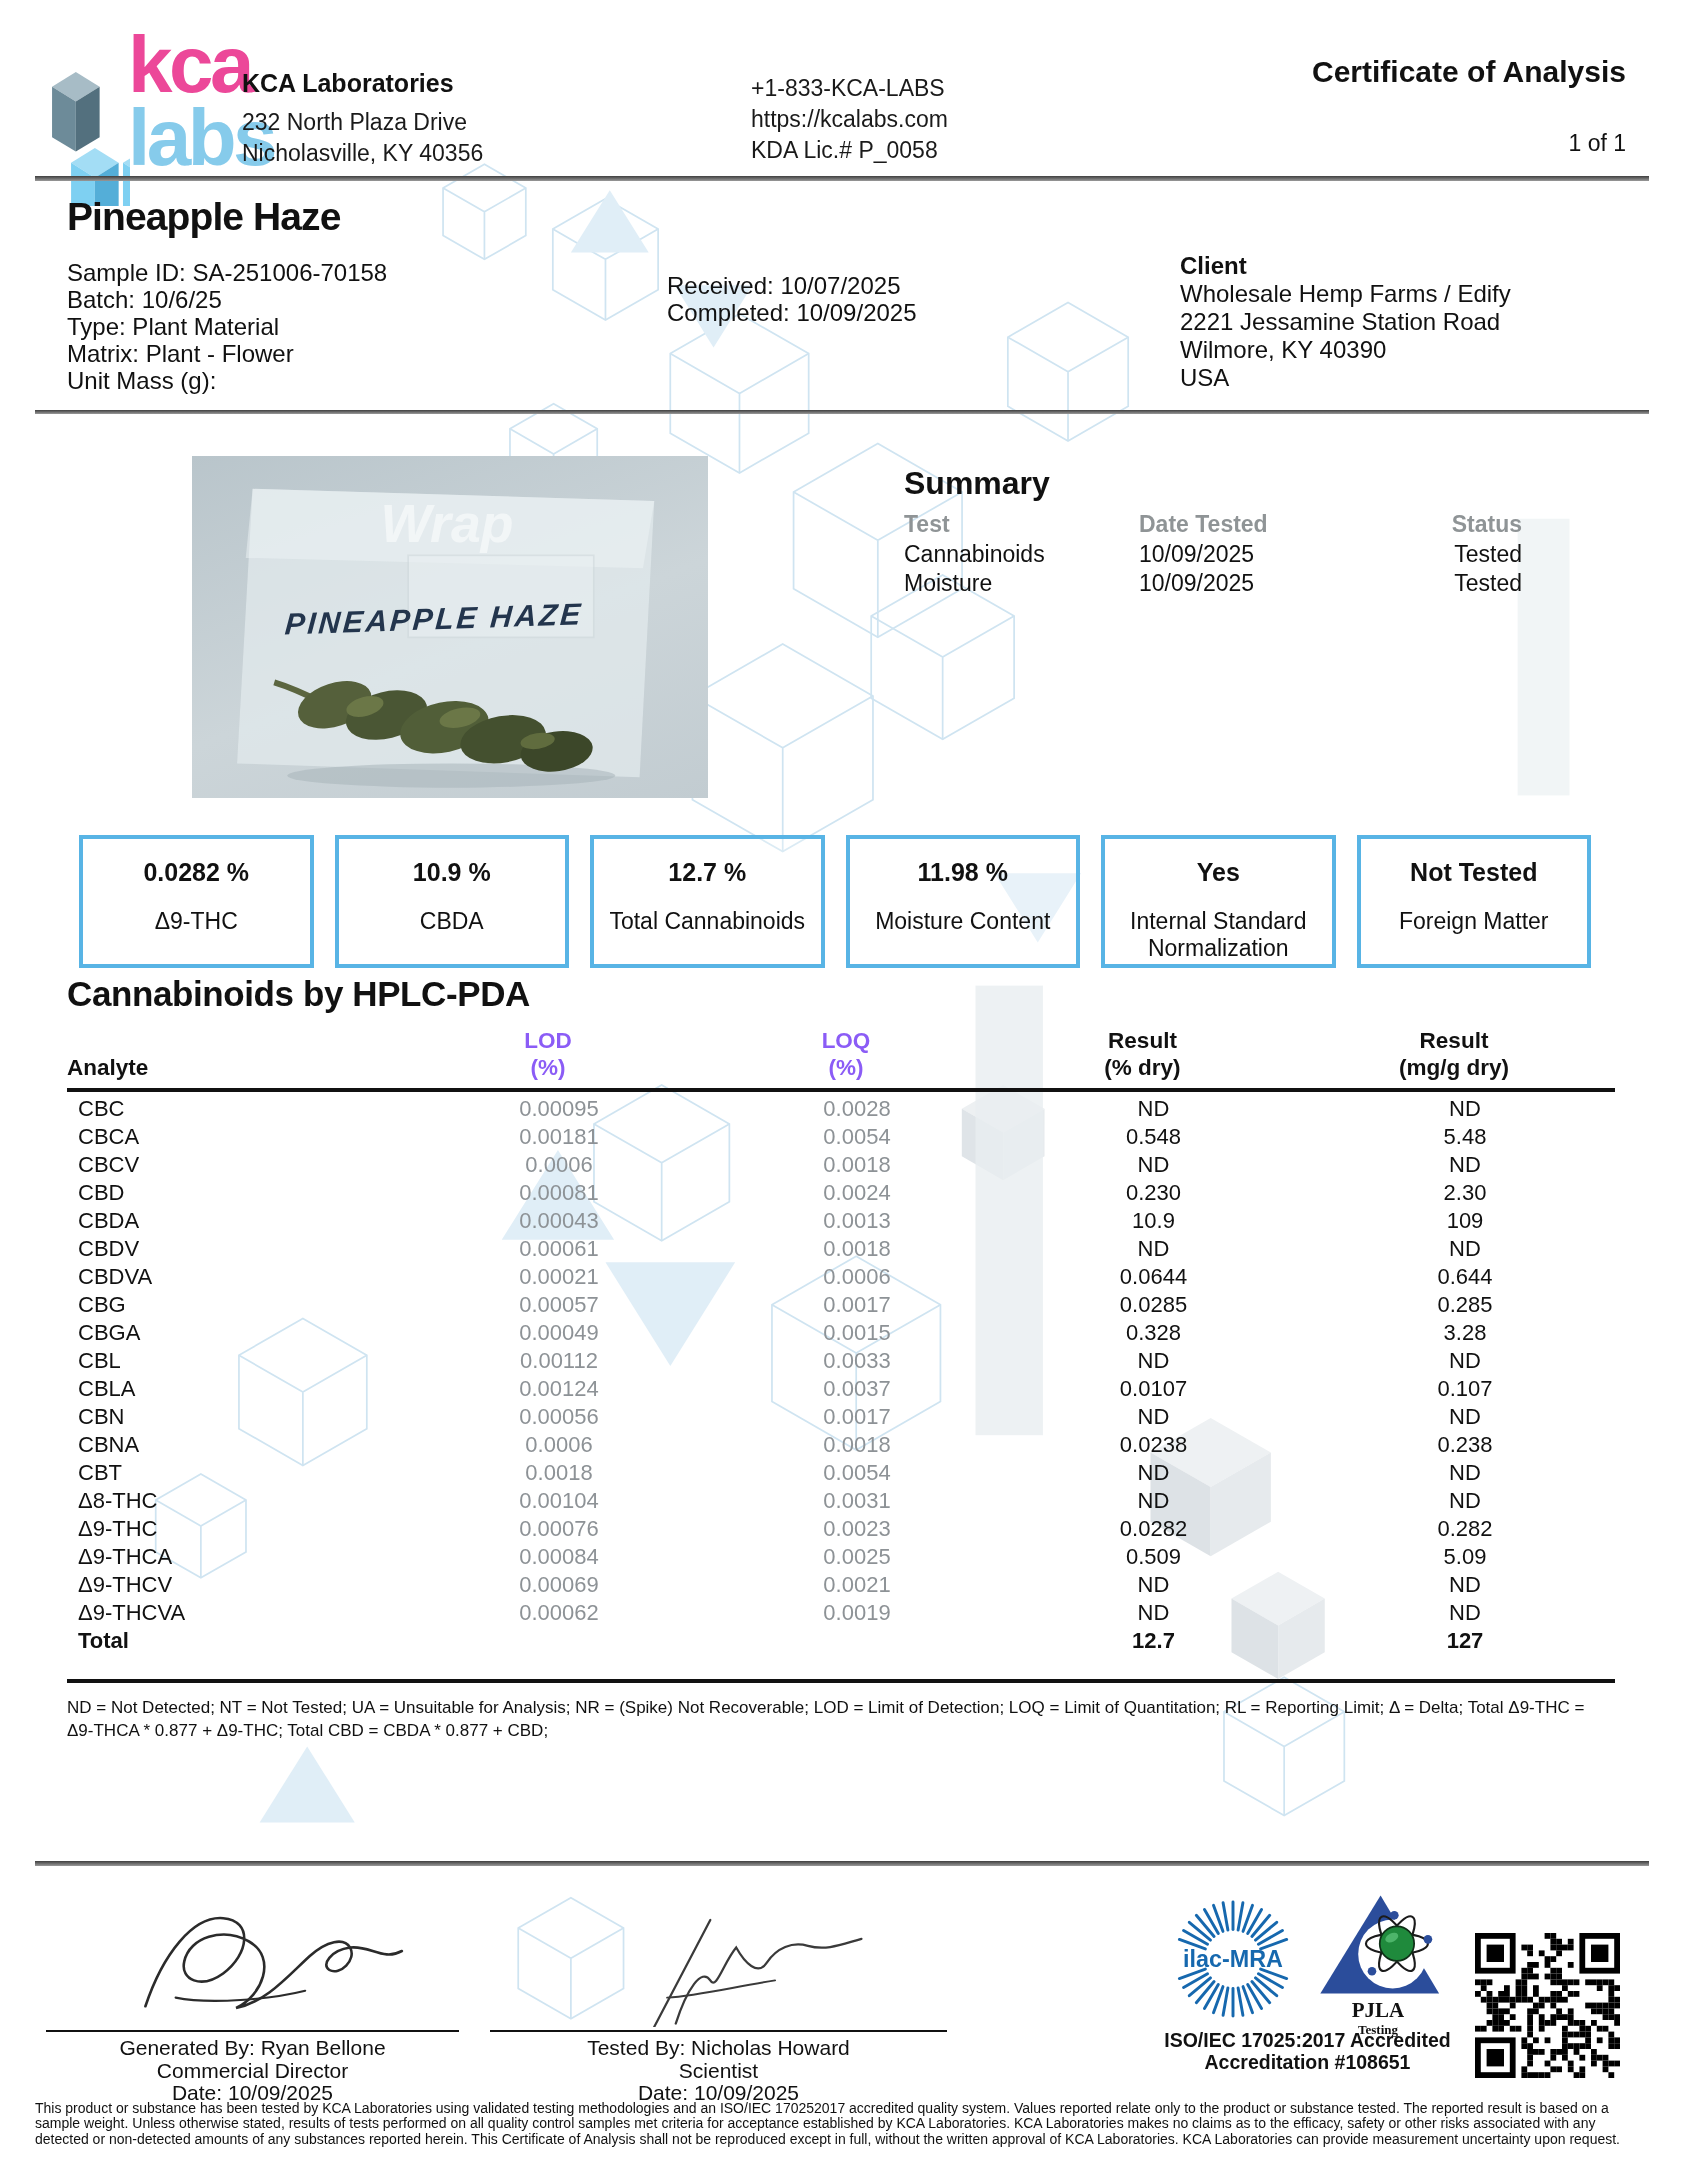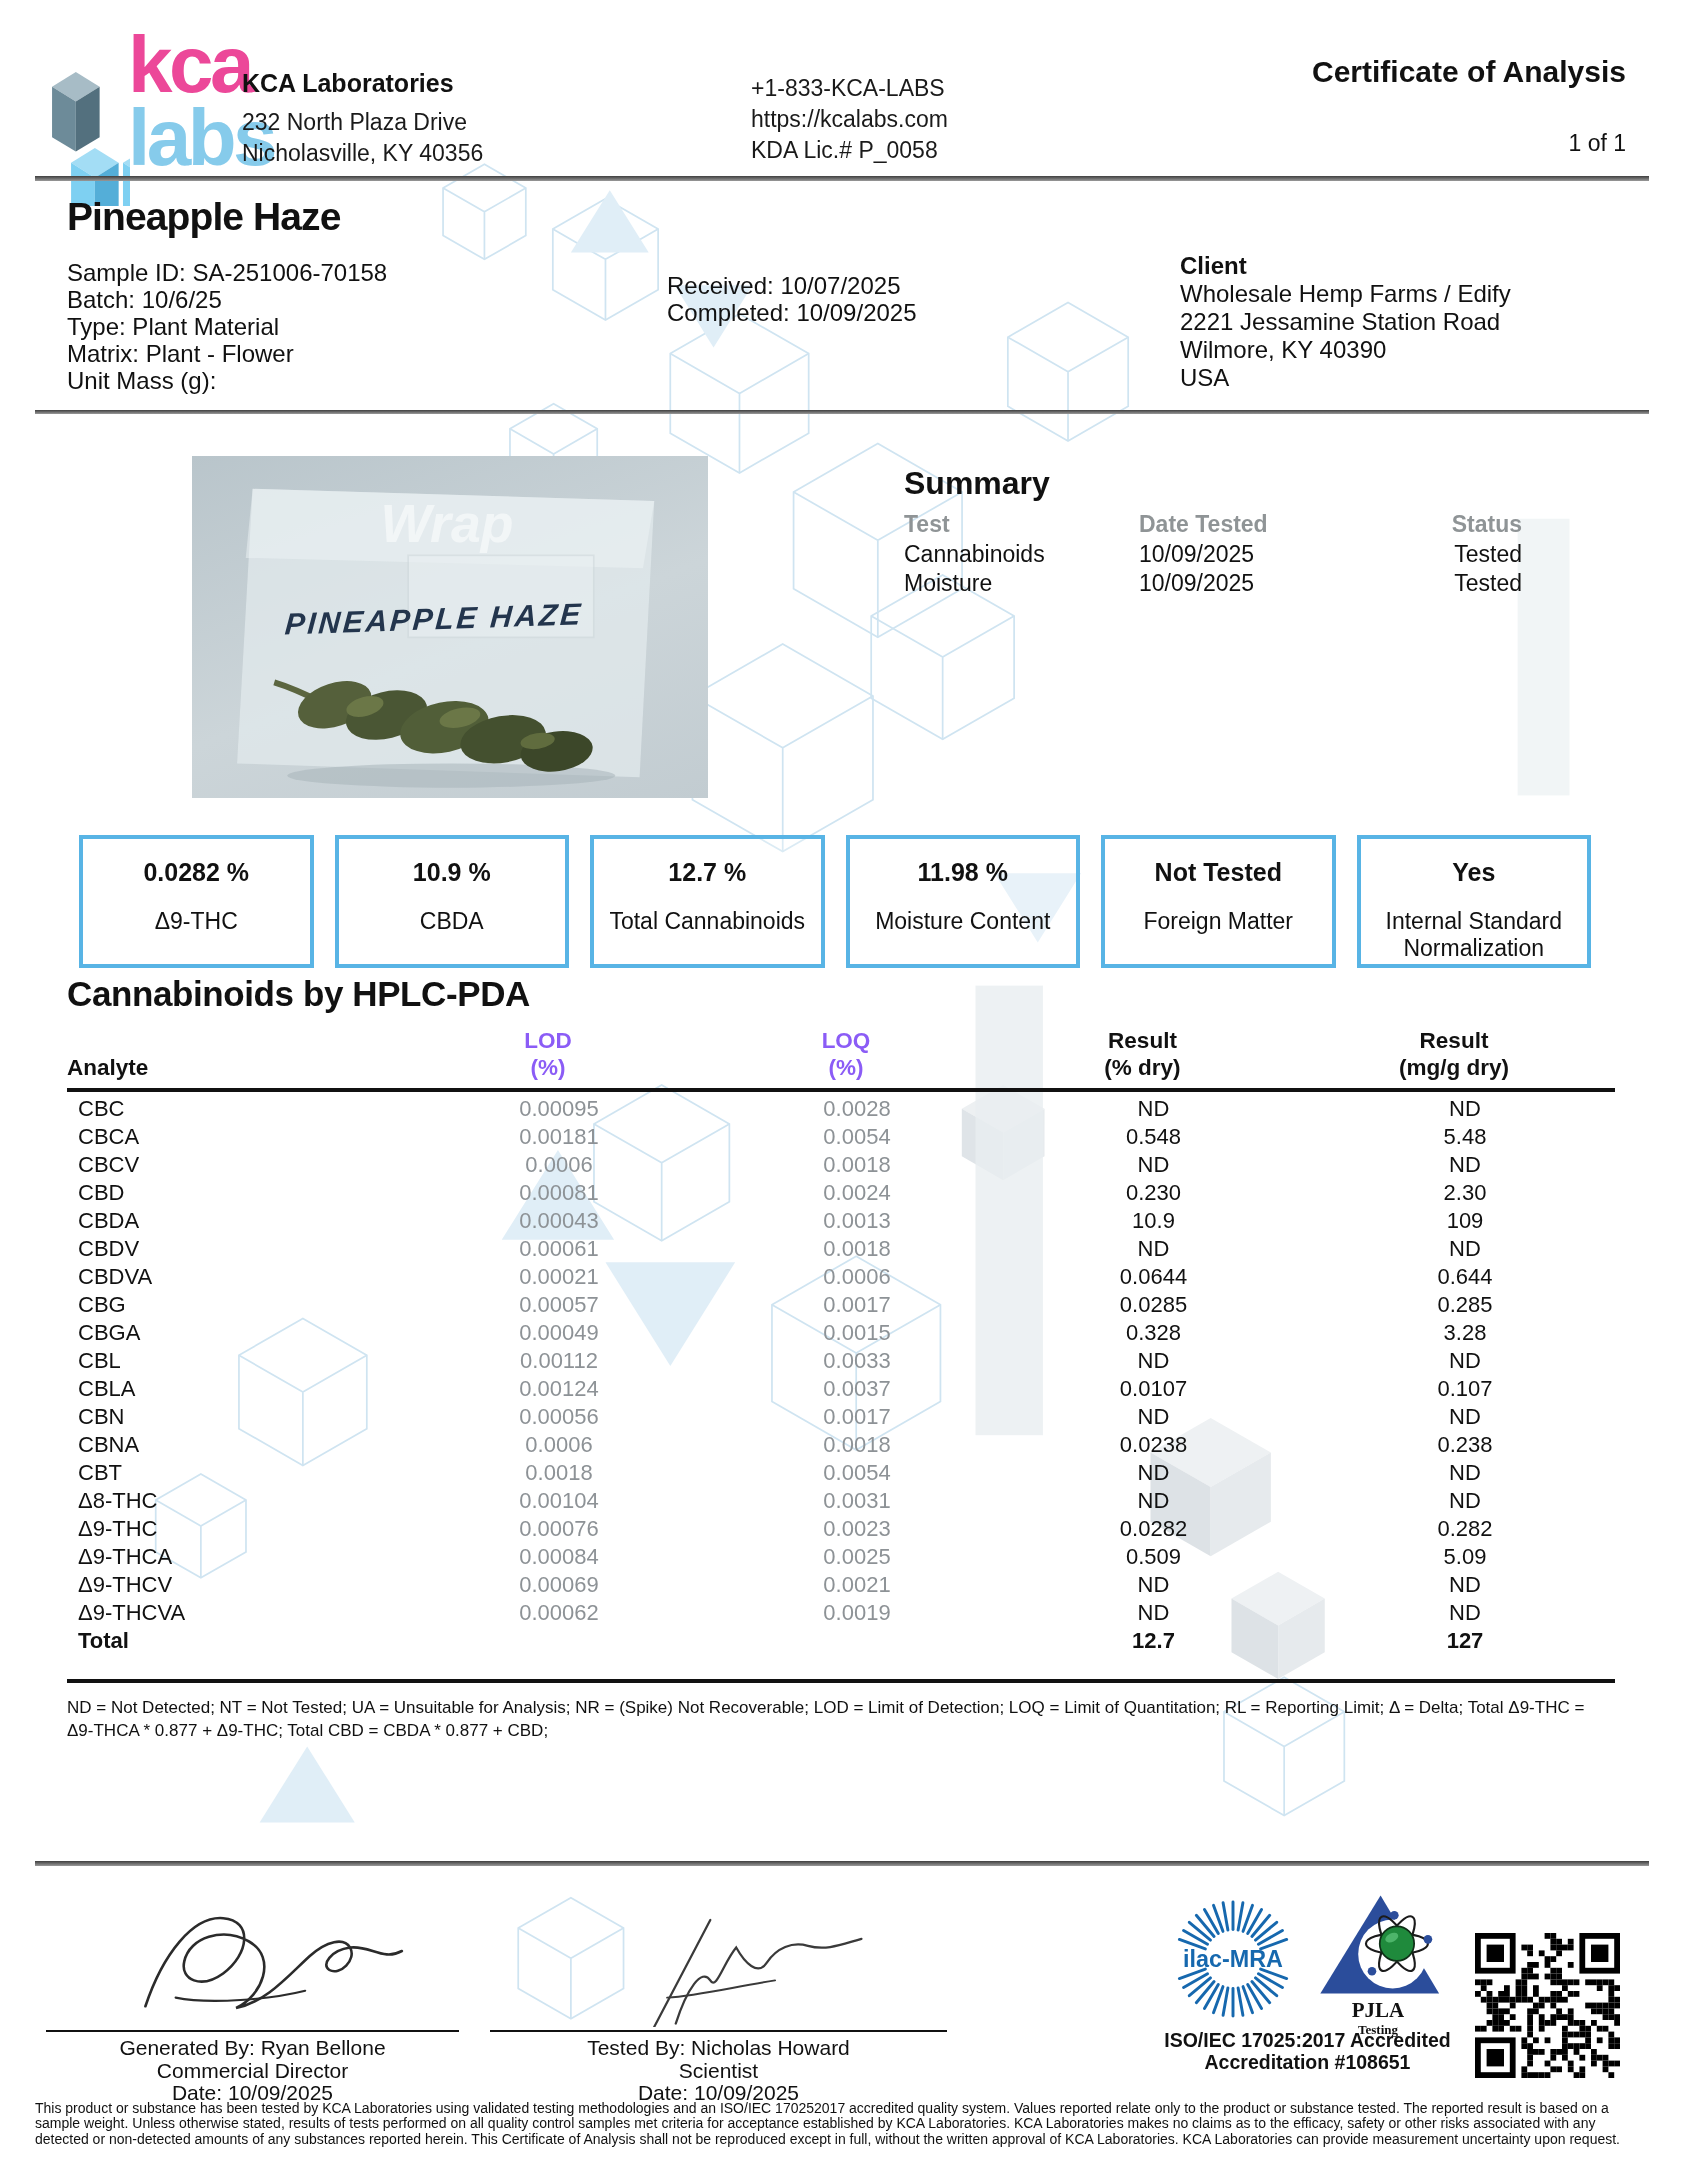--- a/index.html
+++ b/index.html
@@ -227,27 +227,27 @@
         <div class="box-value">12.7 %</div>
         <div class="box-label">Total Cannabinoids</div>
       </div>
 
       <div class="rbox">
         <div class="box-value">11.98 %</div>
         <div class="box-label">Moisture Content</div>
       </div>
 
       <div class="rbox">
+        <div class="box-value">Yes</div>
+        <div class="box-label">Internal Standard Normalization</div>
+      </div>
+
+      <div class="rbox">
         <div class="box-value">Not Tested</div>
         <div class="box-label">Foreign Matter</div>
-      </div>
-
-      <div class="rbox">
-        <div class="box-value">Yes</div>
-        <div class="box-label">Internal Standard Normalization</div>
       </div>
     </div>
 
   <div class="abs cann-title" style="left:67px;top:974px;">Cannabinoids by HPLC-PDA</div>
   <div class="abs tgrid" style="left:67px;top:1027px;width:1548px;">
     <div class="th th-analyte">Analyte</div>
     <div class="th th-gray">
         <span>LOD</span>
         <span>(%)</span>
       </div>

